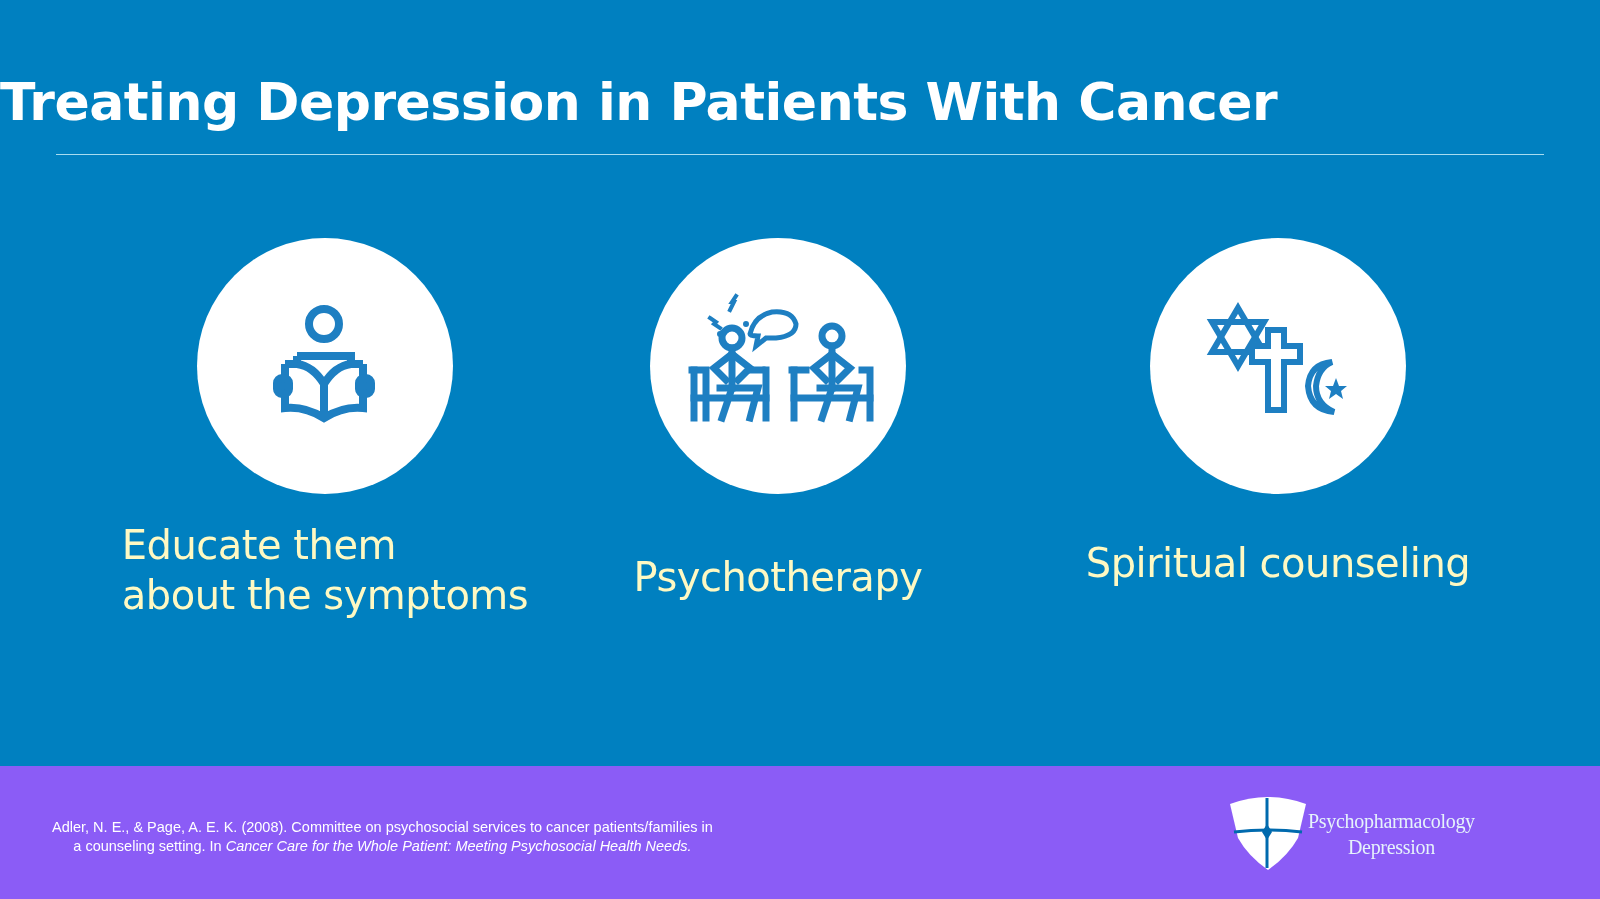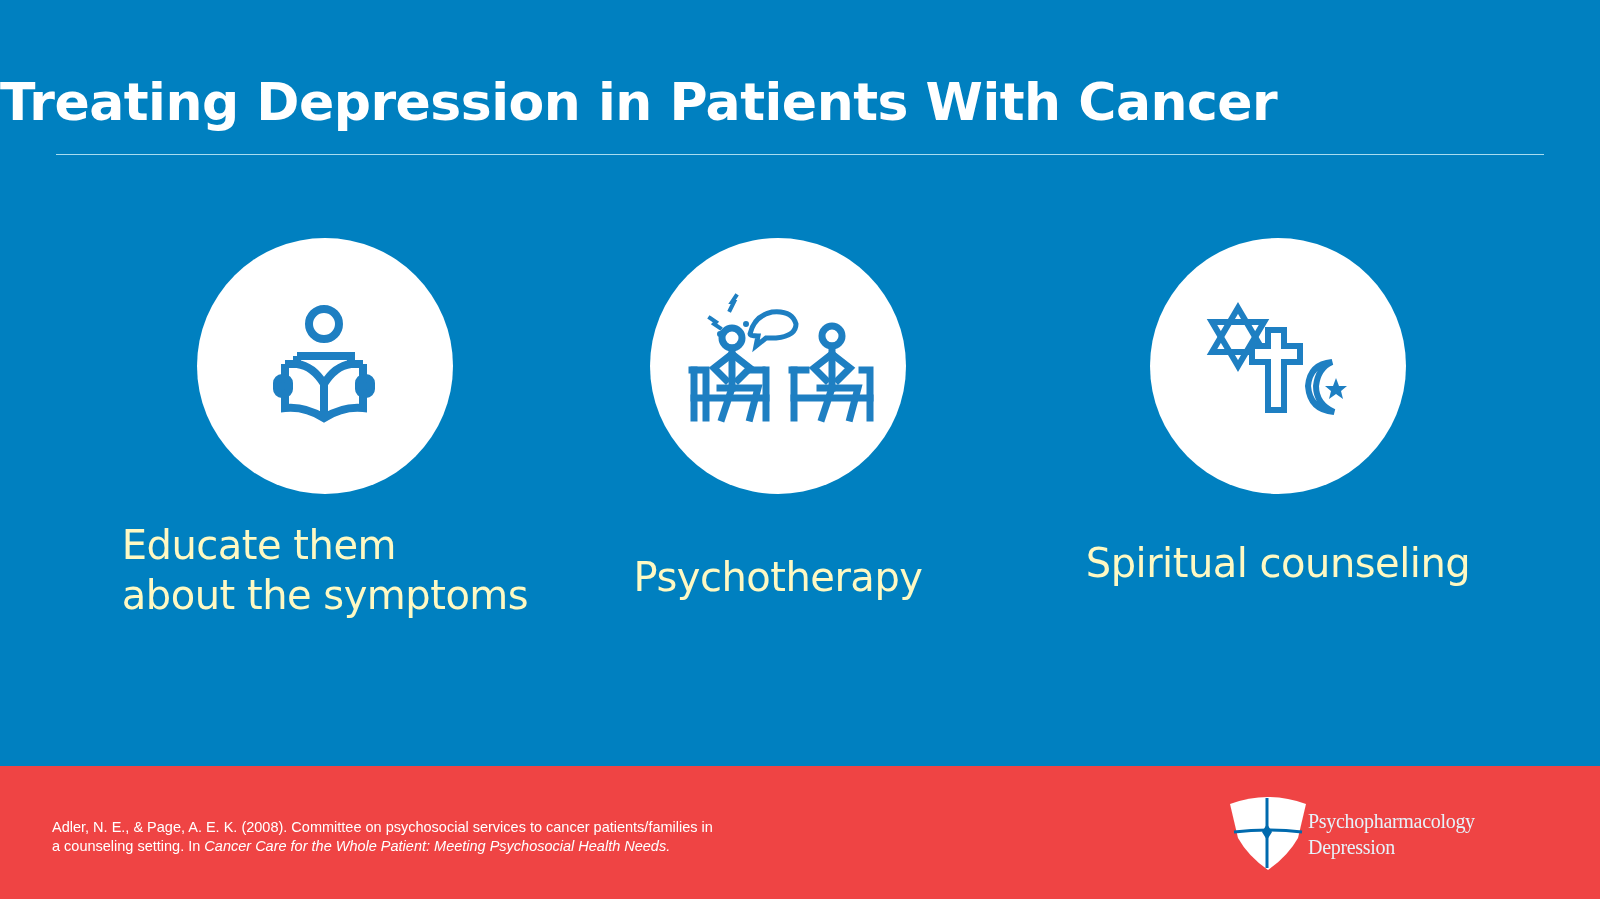--- a/index.html
+++ b/index.html
@@ -47,21 +47,22 @@
       font-size: 40px;
       line-height: 50px;
       text-align: left;
       color: #fef9c3;
       font-weight: normal;
       letter-spacing: -0.5px;
     }
     .footer {
       position: absolute; left: 0; top: 766px;
       width: 1600px; height: 133px;
-      background: #ef4444;
+      background: #8b5cf6;
+      text-align: center;
     }
     .citation {
       position: absolute; left: 52px; top: 52px;
       font-family: "Liberation Sans", sans-serif;
       font-size: 14.5px; line-height: 18.5px;
       color: #ffffff;
     }
     .citation .ital { font-style: italic; }
     .logo { position: absolute; left: 1228px; top: 28px; display: flex; align-items: flex-start; }
     .logo-name {

